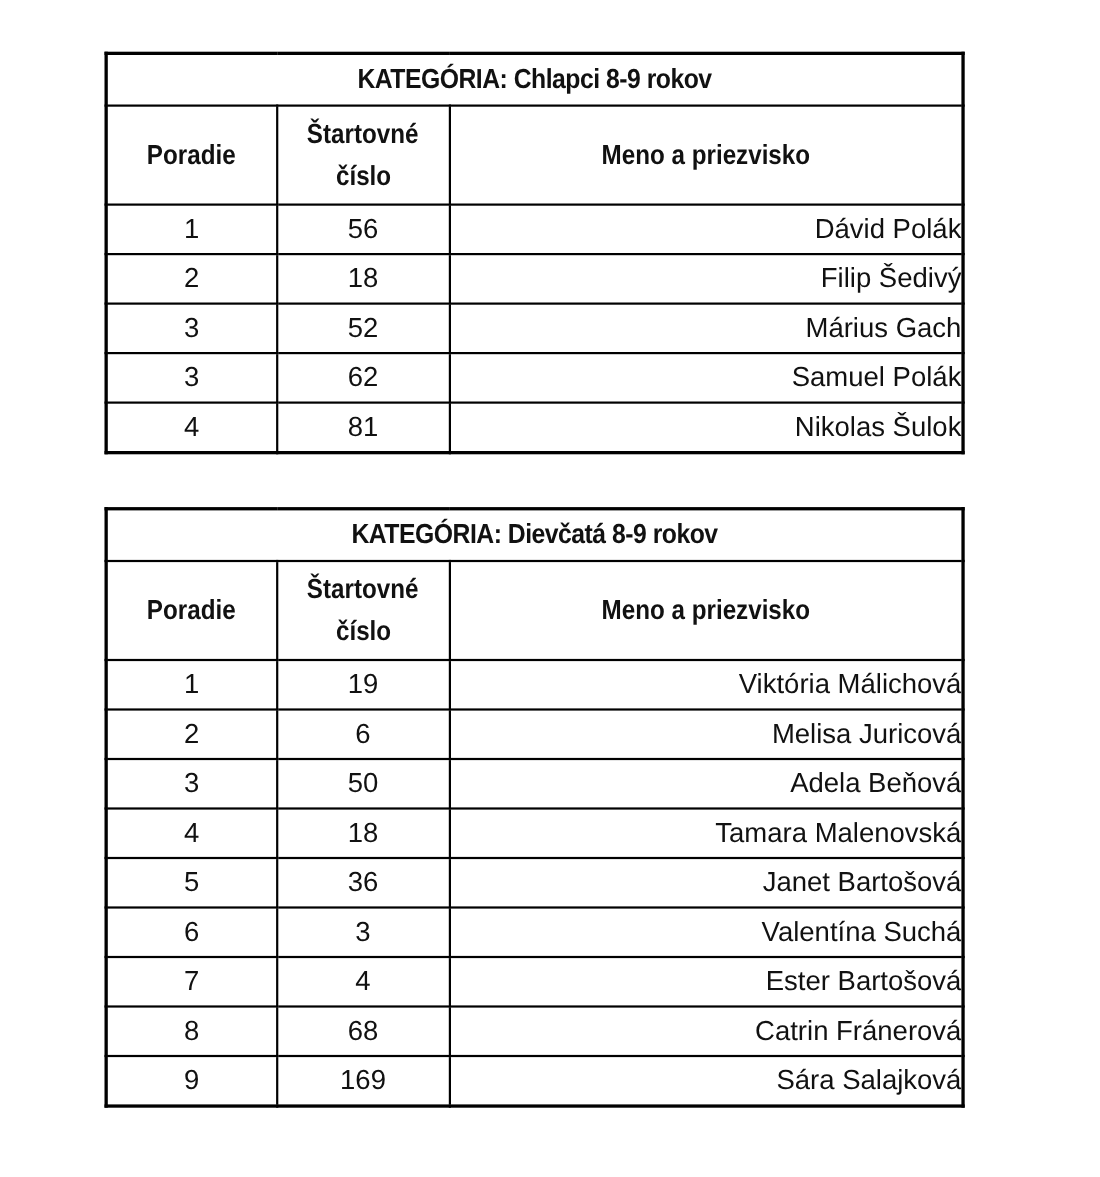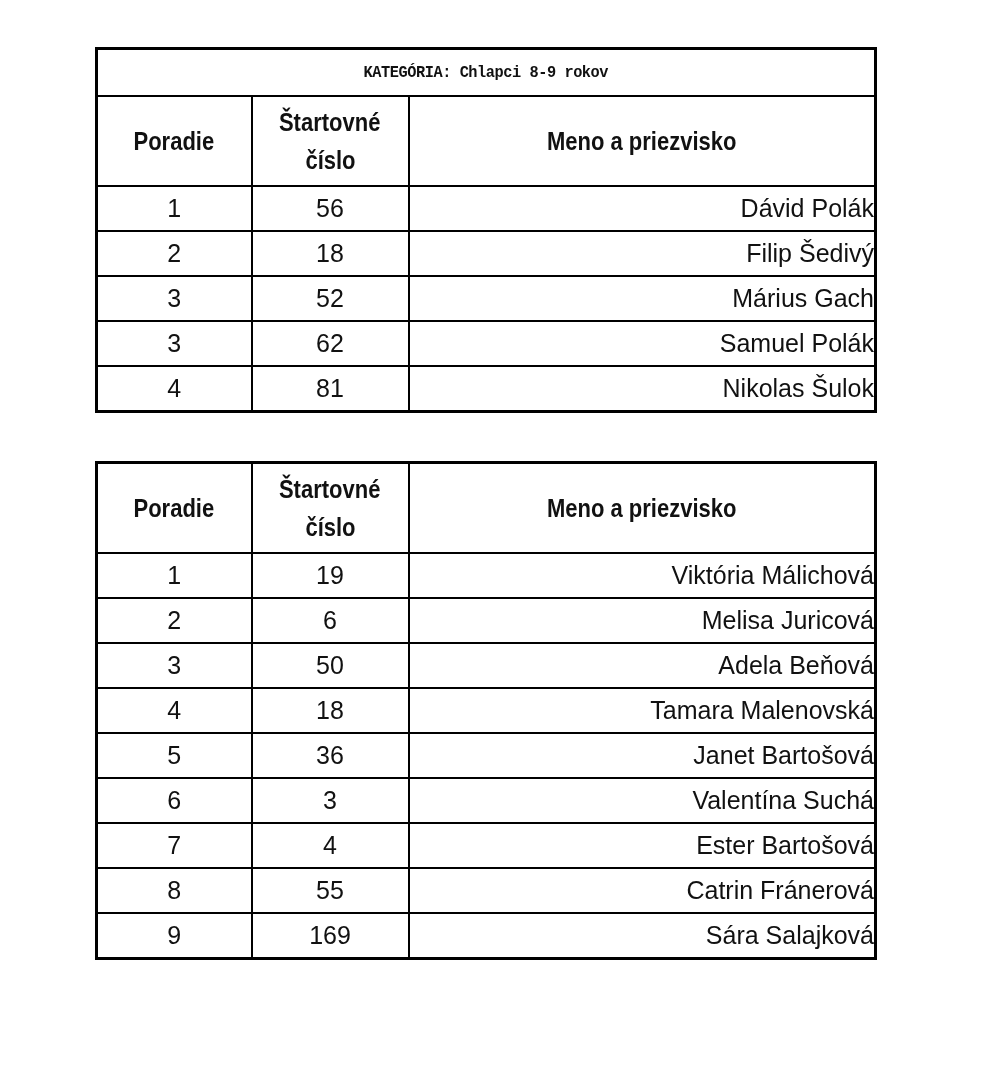--- a/index.html
+++ b/index.html
@@ -17,24 +17,24 @@
       padding: 0;
       overflow: hidden;
       white-space: nowrap;
     }
     .col-rank { width: 155px; }
     .col-num { width: 157px; }
     .col-name { width: auto; }
     .cat-title {
       height: 45px;
       font-weight: bold;
-      font-size: 17px;
+      font-size: 25px;
       text-align: center;
       letter-spacing: -0.5px;
-      font-family: Liberation Mono, monospace;
+      font-family: Liberation Sans, sans-serif;
       transform-origin: center;
     }
     .cat-title span { display: inline-block; transform: scaleX(0.9); }
     .head-cell {
       height: 88px;
       font-weight: bold;
       font-size: 25px;
       text-align: center;
       line-height: 38px;
     }
@@ -91,20 +91,23 @@
 </tbody>
   </table>
 
 <table class="results-table" id="table-girls">
   <colgroup>
       <col class="col-rank">
       <col class="col-num">
       <col class="col-name">
     </colgroup>
   <tbody>
+      <tr>
+    <th colspan="3" class="cat-title"><span>KATEGÓRIA: Dievčatá 8-9 rokov</span></th>
+  </tr>
   <tr>
     <th class="head-cell"><span>Poradie</span></th>
     <th class="head-cell"><span>Štartovné</span><br><span>číslo</span></th>
     <th class="head-cell"><span>Meno a priezvisko</span></th>
   </tr>
   <tr class="data-row">
     <td class="c-center">1</td>
     <td class="c-center">19</td>
     <td class="c-name">Viktória Málichová</td>
   </tr>
@@ -133,21 +136,21 @@
     <td class="c-center">3</td>
     <td class="c-name">Valentína Suchá</td>
   </tr>
   <tr class="data-row">
     <td class="c-center">7</td>
     <td class="c-center">4</td>
     <td class="c-name">Ester Bartošová</td>
   </tr>
   <tr class="data-row">
     <td class="c-center">8</td>
-    <td class="c-center">55</td>
+    <td class="c-center">68</td>
     <td class="c-name">Catrin Fránerová</td>
   </tr>
   <tr class="data-row">
     <td class="c-center">9</td>
     <td class="c-center">169</td>
     <td class="c-name">Sára Salajková</td>
   </tr>
 </tbody>
   </table>
 

